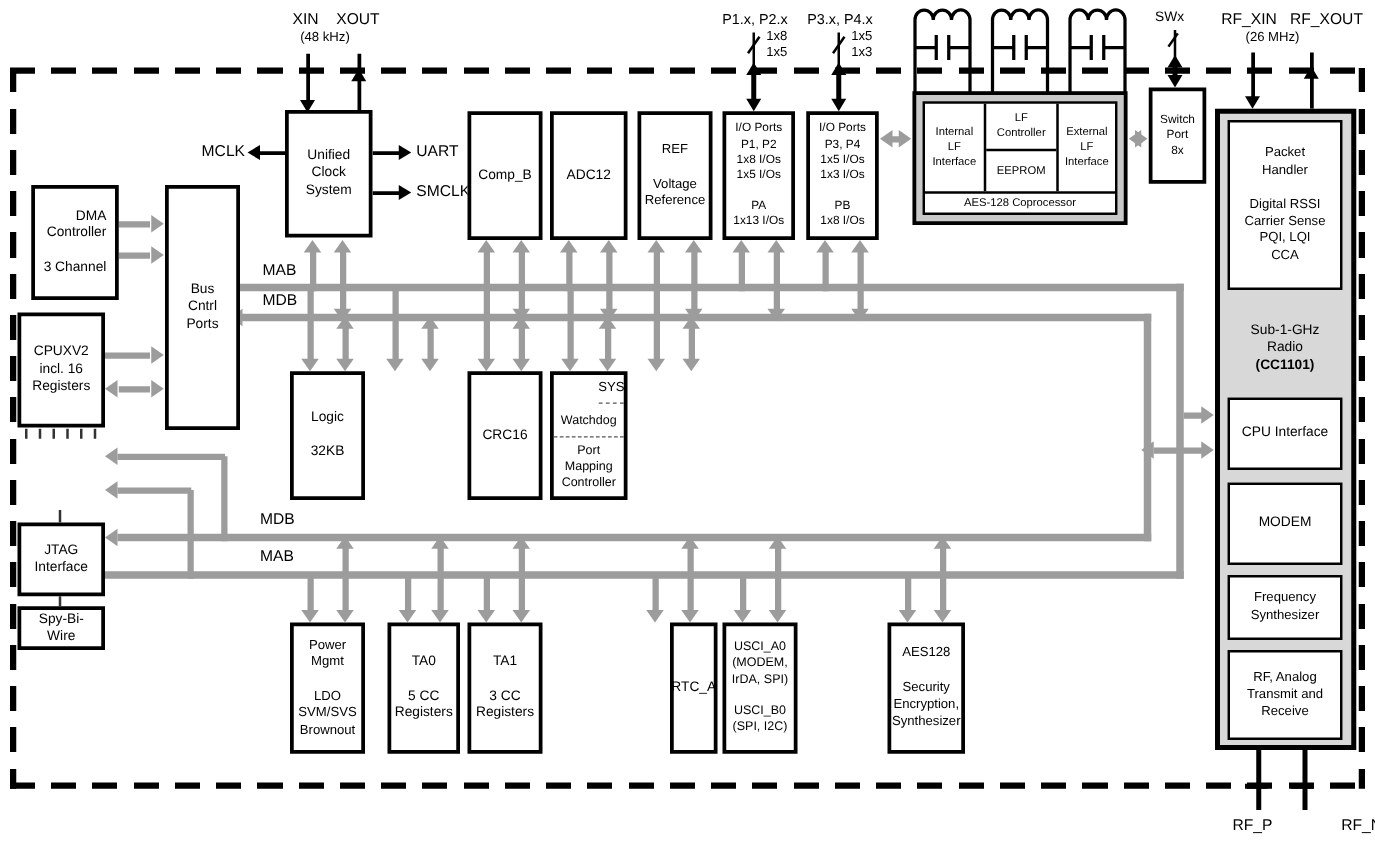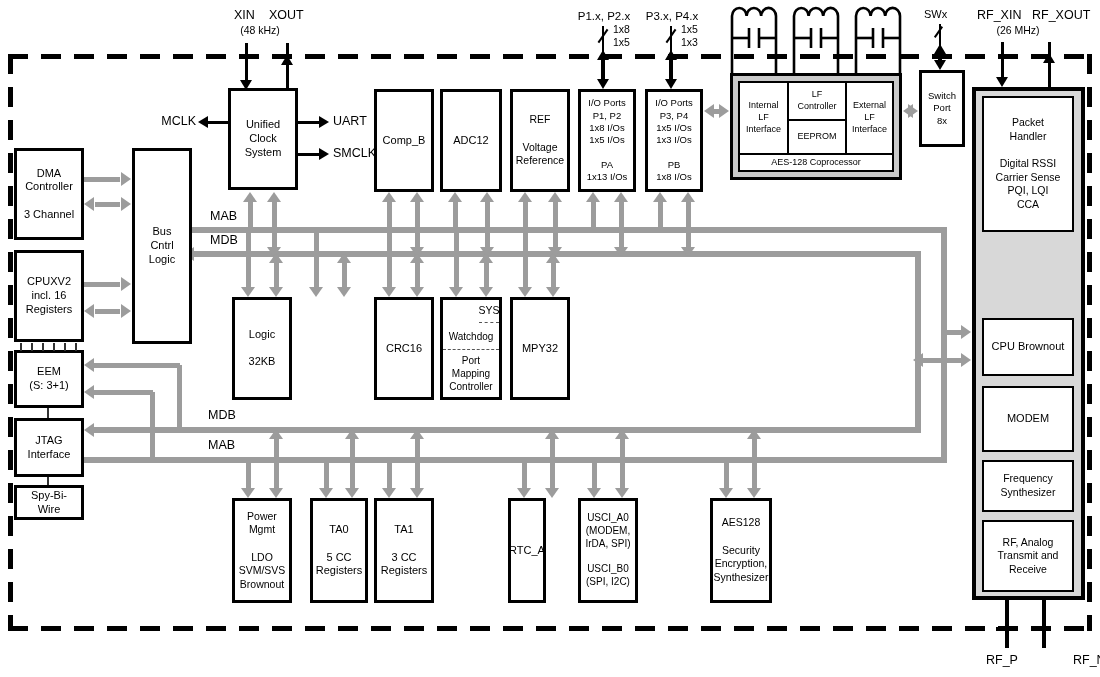--- a/index.html
+++ b/index.html
@@ -213,32 +213,30 @@
   <div class="lbl" style="left:1032px;top:8px;">RF_XOUT</div>
   <div class="lbl-s" style="left:988px;top:24px;width:60px;text-align:center;">(26 MHz)</div>
 
   <div class="lbl" style="left:986px;top:653px;">RF_P</div>
   <div class="lbl" style="left:1027px;top:653px;margin-left:46px;">RF_N</div>
 
   <div class="lbl" style="left:148px;top:114px;width:48px;text-align:right;">MCLK</div>
   <div class="lbl" style="left:333px;top:114px;">UART</div>
   <div class="lbl" style="left:333px;top:146px;">SMCLK</div>
 
-  <div class="blk" style="left:14px;top:148px;width:70px;height:92px;">DMA
+  <div class="blk" style="left:25px;top:148px;width:70px;height:92px;text-align:right;">DMA
 Controller
 
 3 Channel</div>
   <div class="blk" style="left:132px;top:148px;width:60px;height:196px;">Bus
 Cntrl
-Logic</div>
+Ports</div>
   <div class="blk" style="left:14px;top:250px;width:70px;height:92px;">CPUXV2
 incl. 16
 Registers</div>
-  <div class="blk" style="left:14px;top:350px;width:70px;height:58px;">EEM
-(S: 3+1)</div>
   <div class="blk" style="left:14px;top:418px;width:70px;height:59px;">JTAG
 Interface</div>
   <div class="blk" style="left:14px;top:485px;width:70px;height:35px;">Spy-Bi-
 Wire</div>
 
   <div class="tick" style="left:20px;top:343px;height:8px;"></div>
   <div class="tick" style="left:31px;top:343px;height:8px;"></div>
   <div class="tick" style="left:42px;top:343px;height:8px;"></div>
   <div class="tick" style="left:53px;top:343px;height:8px;"></div>
   <div class="tick" style="left:64px;top:343px;height:8px;"></div>
@@ -320,56 +318,60 @@
 8x</div>
 
   <div style="position:absolute;left:972px;top:87px;width:113px;height:513px;border:4px solid #000;background:#d8d8d8;box-sizing:border-box;"></div>
   <div class="blk fs105" style="left:982px;top:96px;width:92px;height:136px;border-width:2.5px;">Packet
 Handler
 
 Digital RSSI
 Carrier Sense
 PQI, LQI
 CCA</div>
-  <div class="blk" style="left:982px;top:318px;width:92px;height:58px;border-width:2.5px;">CPU Brownout</div>
+  <div style="position:absolute;left:976px;top:245px;width:104px;height:66px;display:flex;flex-direction:column;align-items:center;justify-content:center;text-align:center;white-space:pre-line;font-size:11px;line-height:1.3;">
+    <span>Sub-1-GHz
+Radio</span>
+    <span style="font-weight:bold;">(CC1101)</span>
+  </div>
+  <div class="blk" style="left:982px;top:318px;width:92px;height:58px;border-width:2.5px;">CPU Interface</div>
   <div class="blk" style="left:982px;top:386px;width:92px;height:66px;border-width:2.5px;">MODEM</div>
   <div class="blk fs105" style="left:982px;top:520px;width:92px;height:72px;border-width:2.5px;">RF, Analog
 Transmit and
 Receive</div>
   <div class="blk fs105" style="left:982px;top:460px;width:92px;height:52px;border-width:2.5px;">Frequency
 Synthesizer</div>
 
   <div class="blk" style="left:232px;top:297px;width:60px;height:103px;">Logic
 
 32KB</div>
   <div class="blk" style="left:374px;top:297px;width:60px;height:103px;">CRC16</div>
   <div style="position:absolute;left:440px;top:297px;width:62px;height:103px;border:3px solid #000;background:#fff;box-sizing:border-box;display:flex;flex-direction:column;">
     <div class="aes-cell fs10" style="height:22px;border-bottom:1.5px dashed #555;font-size:10.5px;margin-left:36px;">SYS</div>
     <div class="aes-cell fs10" style="height:26px;border-bottom:1.5px dashed #555;font-size:10px;">Watchdog</div>
     <div class="aes-cell fs10" style="flex:1;font-size:10px;">Port
 Mapping
 Controller</div>
   </div>
-  <div class="blk" style="left:510px;top:297px;width:60px;height:103px;">MPY32</div>
 
   <div class="blk fs105" style="left:232px;top:498px;width:60px;height:105px;">Power
 Mgmt
 
 LDO
 SVM/SVS
 Brownout</div>
   <div class="blk" style="left:310px;top:498px;width:58px;height:105px;">TA0
 
 5 CC
 Registers</div>
   <div class="blk" style="left:374px;top:498px;width:60px;height:105px;">TA1
 
 3 CC
 Registers</div>
-  <div class="blk" style="left:508px;top:498px;width:38px;height:105px;">RTC_A</div>
+  <div class="blk" style="left:536px;top:498px;width:38px;height:105px;">RTC_A</div>
   <div class="blk fs10" style="left:578px;top:498px;width:60px;height:105px;">USCI_A0
 (MODEM,
 IrDA, SPI)
 
 USCI_B0
 (SPI, I2C)</div>
   <div class="blk fs105" style="left:710px;top:498px;width:62px;height:105px;">AES128
 
 Security
 Encryption,

